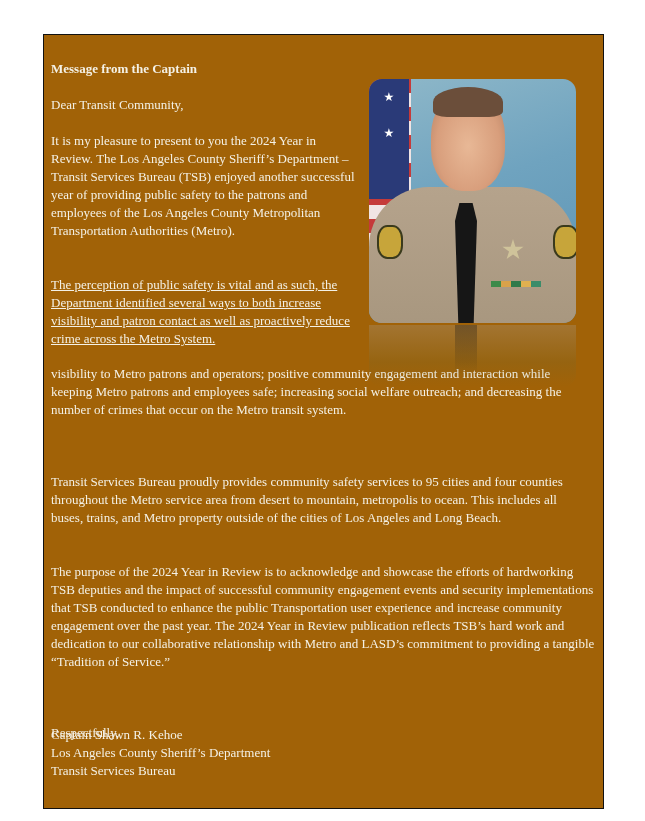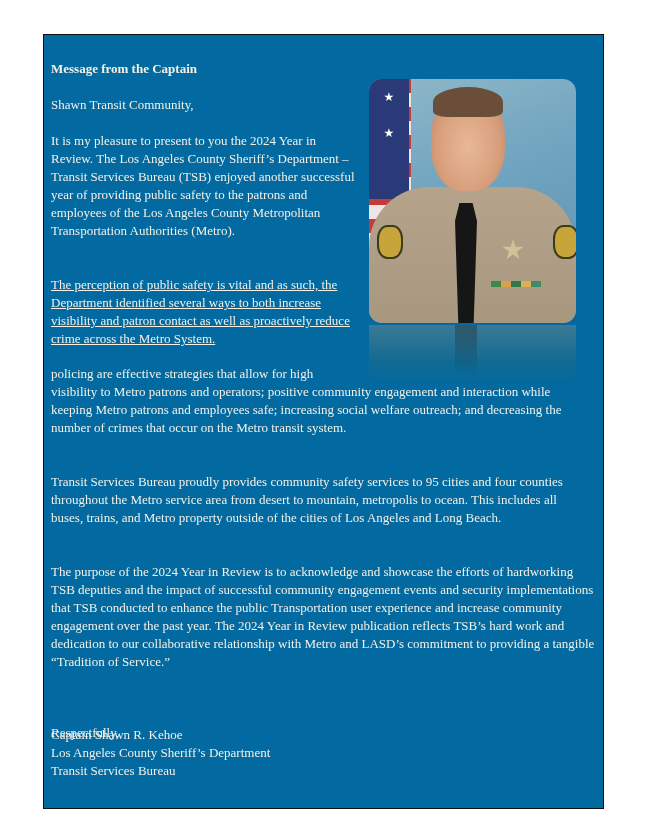--- a/index.html
+++ b/index.html
@@ -9,21 +9,21 @@
       width: 645px;
       height: 821px;
       overflow: hidden;
     }
     .page {
       position: absolute;
       left: 43px;
       top: 34px;
       width: 559px;
       height: 773px;
-      background: #0369a1;
+      background: #a16207;
       border: 1px solid #111111;
       box-sizing: content-box;
     }
     .text {
       font-family: "Liberation Serif", "DejaVu Serif", serif;
       color: #f4f1e6;
       font-size: 13px;
       line-height: 18px;
       position: absolute;
       left: 7px;
@@ -142,28 +142,27 @@
       background: linear-gradient(180deg, rgba(22,22,22,0.35), rgba(22,22,22,0));
     }
   </style>
 </head>
 <body>
 
 <div class="page">
 
   <p class="text heading">Message from the Captain</p>
 
-  <p class="text salutation">Shawn Transit Community,</p>
+  <p class="text salutation">Dear Transit Community,</p>
 
   <p class="text p1">It is my pleasure to present to you the 2024 Year in Review. The Los Angeles County Sheriff’s Department – Transit Services Bureau (TSB) enjoyed another successful year of providing public safety to the patrons and employees of the Los Angeles County Metropolitan Transportation Authorities (Metro).</p>
 
   <p class="text p2">The perception of public safety is vital and as such, the Department identified several ways to both increase visibility and patron contact as well as proactively reduce crime across the Metro System.</p>
 
   <p class="text p3">
-    <span class="narrow">policing are effective strategies that allow for high</span>
     <span>visibility to Metro patrons and operators; positive community engagement and interaction while keeping Metro patrons and employees safe; increasing social welfare outreach; and decreasing the number of crimes that occur on the Metro transit system.</span>
   </p>
 
   <p class="text p4">Transit Services Bureau proudly provides community safety services to 95 cities and four counties throughout the Metro service area from desert to mountain, metropolis to ocean. This includes all buses, trains, and Metro property outside of the cities of Los Angeles and Long Beach.</p>
 
   <p class="text p5">The purpose of the 2024 Year in Review is to acknowledge and showcase the efforts of hardworking TSB deputies and the impact of successful community engagement events and security implementations that TSB conducted to enhance the public Transportation user experience and increase community engagement over the past year. The 2024 Year in Review publication reflects TSB’s hard work and dedication to our collaborative relationship with Metro and LASD’s commitment to providing a tangible “Tradition of Service.”</p>
 
   <p class="text closing">Respectfully,</p>
 
   <p class="text sig">

